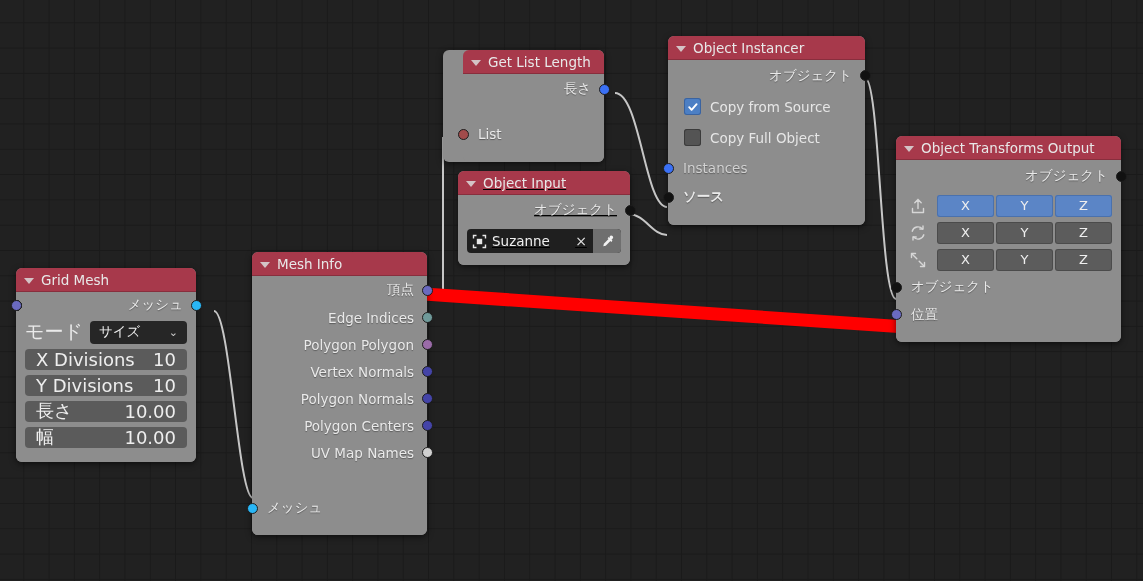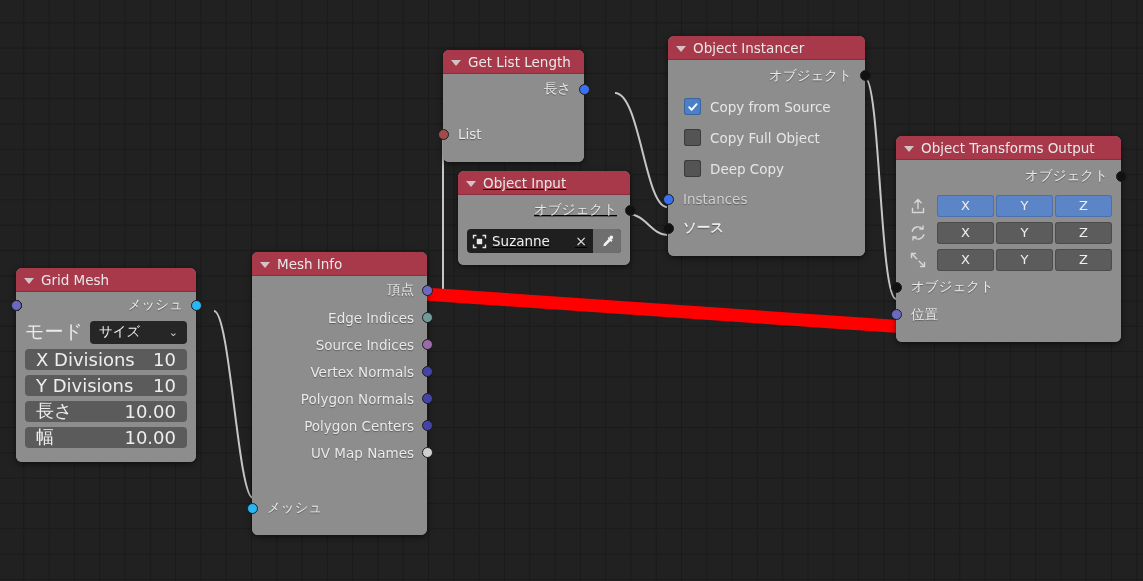--- a/index.html
+++ b/index.html
@@ -173,21 +173,21 @@
       <div class="row out" style="height:28px;">
         <span class="sock" style="right:-5.5px;top:8.5px;background:#6a6ac0;"></span>
         <span class="lbl">頂点</span>
       </div>
       <div class="row out" style="height:27px;margin-left:40px;">
         <span class="sock" style="right:-5.5px;top:8px;background:#6f9a9a;"></span>
         <span class="lbl">Edge Indices</span>
       </div>
       <div class="row out" style="height:27px;">
         <span class="sock" style="right:-5.5px;top:8px;background:#9a6ba8;"></span>
-        <span class="lbl">Source Indices</span>
+        <span class="lbl">Polygon Polygon</span>
       </div>
       <div class="row out" style="height:27px;">
         <span class="sock" style="right:-5.5px;top:8px;background:#4444a8;"></span>
         <span class="lbl">Vertex Normals</span>
       </div>
       <div class="row out" style="height:27px;">
         <span class="sock" style="right:-5.5px;top:8px;background:#4444a8;"></span>
         <span class="lbl">Polygon Normals</span>
       </div>
       <div class="row out" style="height:27px;">
@@ -200,21 +200,21 @@
       </div>
       <div style="height:27px;"></div>
       <div class="row in" style="height:30px;">
         <span class="sock" style="left:-5.5px;top:9.5px;background:#29b6f6;"></span>
         <span class="lbl">メッシュ</span>
       </div>
       <div style="height:12px;"></div>
     </div>
   </div>
 
-  <div class="node" style="left:443px;top:50px;width:141px;">
+  <div class="node" style="left:443px;top:50px;width:141px;padding-left:20px;">
     <div class="hdr">
       <span class="tri"></span>
       <span>Get List Length</span>
     </div>
     <div class="body">
       <div class="row out" style="height:30px;">
         <span class="sock" style="right:-5.5px;top:9.5px;background:#3a70f5;"></span>
         <span class="lbl">長さ</span>
       </div>
       <div style="height:16px;"></div>
@@ -271,24 +271,20 @@
           <svg width="12" height="12" viewBox="0 0 12 12">
               <path d="M2.2 6.2l2.4 2.6 5-5.6" fill="none" stroke="#ffffff" stroke-width="1.9" stroke-linecap="round" stroke-linejoin="round"></path>
             </svg>
         </span>
         <span class="cblbl">Copy from Source</span>
       </div>
       <div class="cbrow">
         <span class="cb"></span>
         <span class="cblbl">Copy Full Object</span>
       </div>
-      <div class="cbrow">
-        <span class="cb"></span>
-        <span class="cblbl">Deep Copy</span>
-      </div>
       <div class="row in" style="height:30px;">
         <span class="sock" style="left:-5.5px;top:9.5px;background:#3a70f5;"></span>
         <span class="lbl dim">Instances</span>
       </div>
       <div class="row in" style="height:28px;font-weight:bold;">
         <span class="sock" style="left:-5.5px;top:8.5px;background:#111111;"></span>
         <span class="lbl">ソース</span>
       </div>
       <div style="height:14px;"></div>
     </div>

